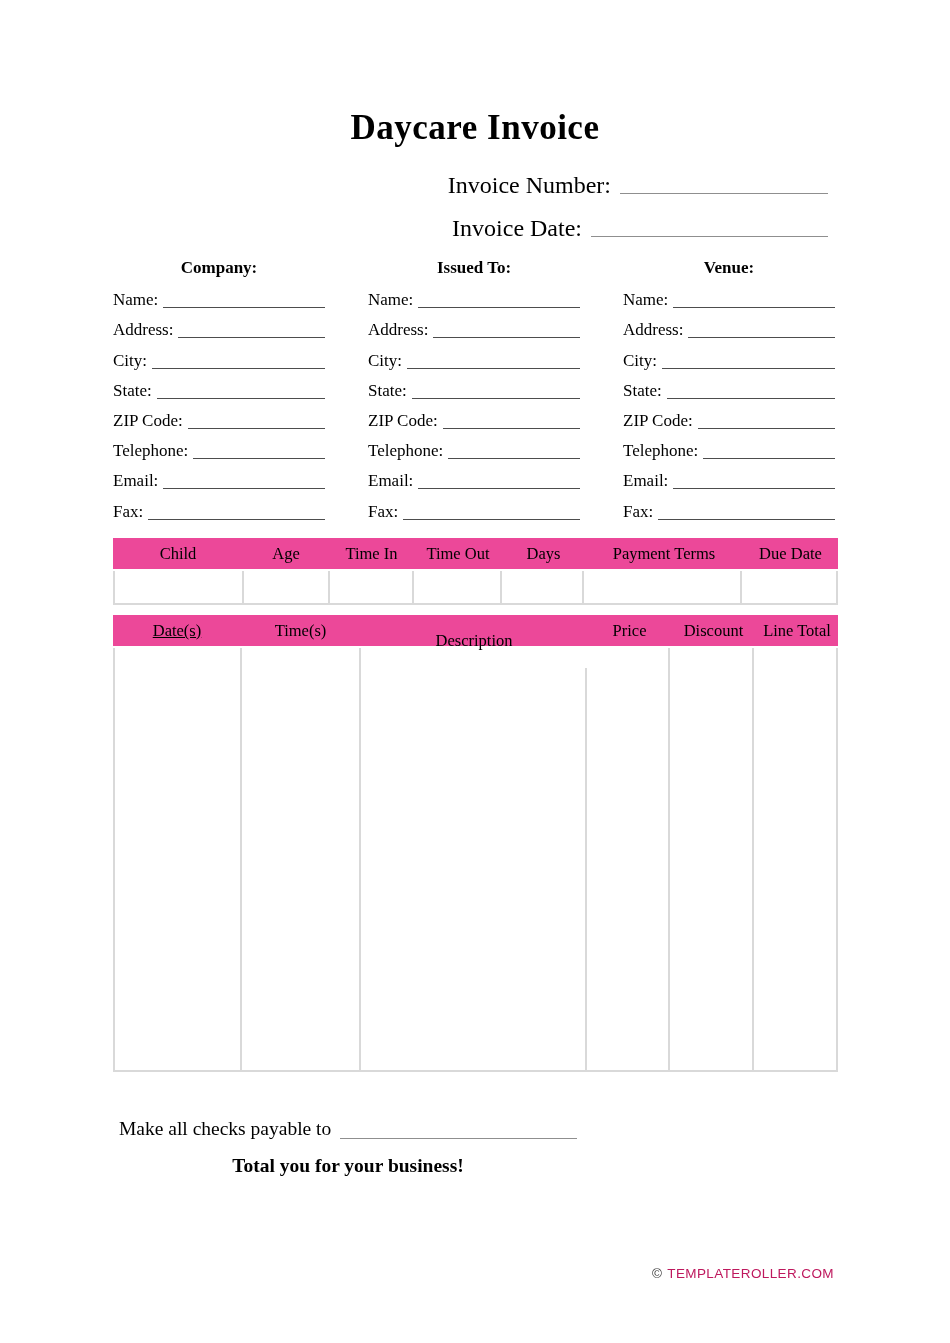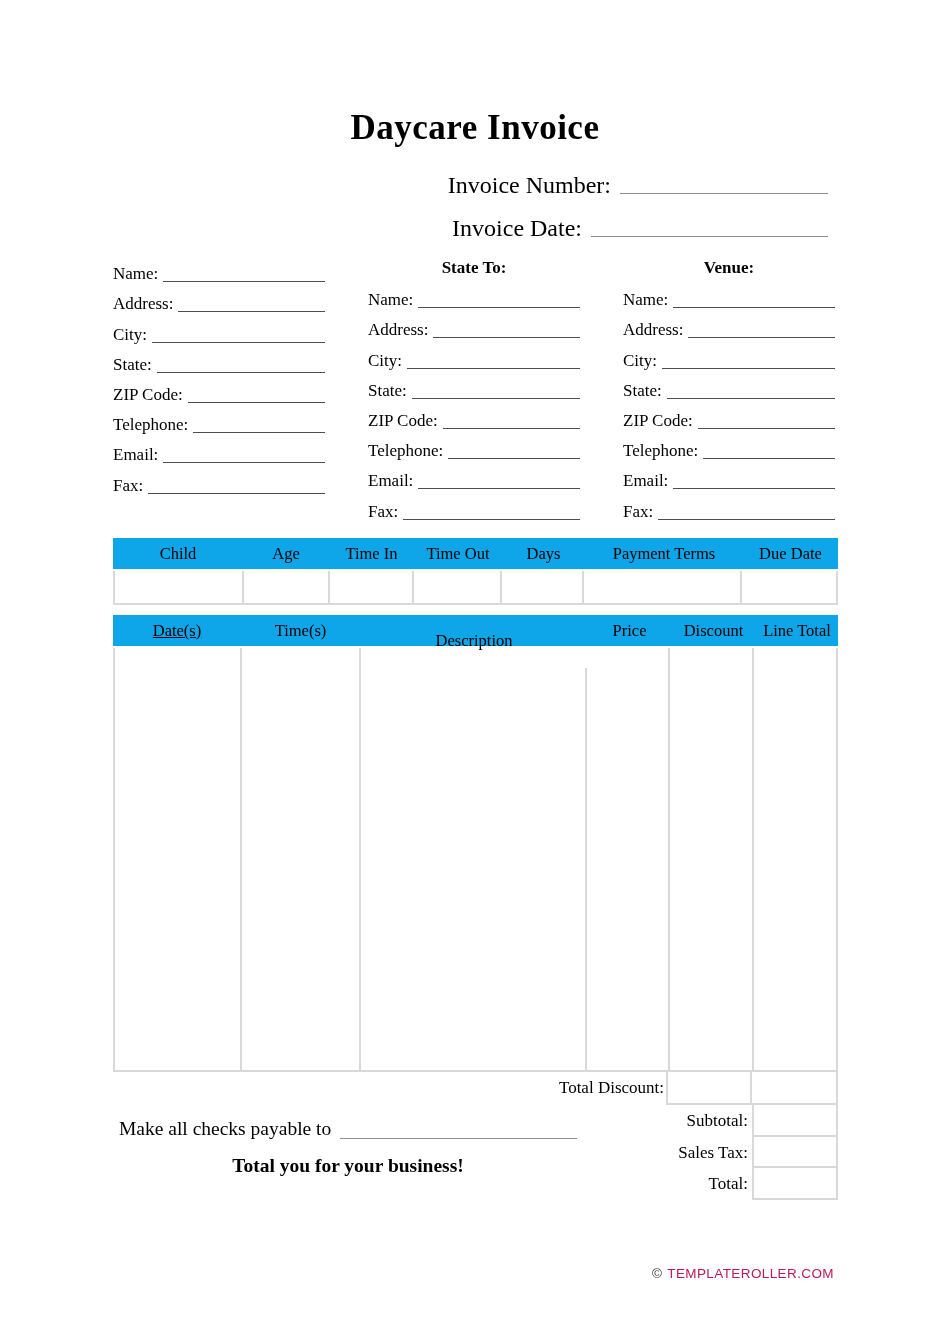--- a/index.html
+++ b/index.html
@@ -39,21 +39,21 @@
   .frow{
     display:flex;align-items:flex-end;height:30.2px;font-size:17px;
   }
   .frow .flabel{line-height:24px;white-space:nowrap;margin-right:5px;margin-top:32px;}
   .frow .fline{flex:1;border-bottom:1.5px solid #4d4d4d;margin-bottom:4px;}
   
   .tbl{position:absolute;left:113px;width:725px;}
   .tbl-sched{top:538px;}
   .tbl-items{top:615px;}
   .thead{
-    display:flex;background:#0ea5e9;height:31px;align-items:center;
+    display:flex;background:#ec4899;height:31px;align-items:center;
   }
   .thead .th{
     text-align:center;font-size:16.5px;line-height:31px;white-space:nowrap;
   }
   .tbody{
     display:flex;margin-top:2px;box-sizing:border-box;
     border-left:2px solid #d9d9d9;border-right:2px solid #d9d9d9;border-bottom:2px solid #d9d9d9;
     background:#fff;
   }
   .tbody .td{box-sizing:border-box;border-right:2px solid #d9d9d9;}
@@ -112,20 +112,21 @@
     <span class="blankline"></span>
   </div>
   <div class="inv-row inv-date">
     <span class="lbl">Invoice Date:</span>
     <span class="blankline"></span>
   </div>
 
   <div class="parties">
 
     <div class="party-col">
+      <div class="party-head">Company:</div>
       <div class="frow">
           <span class="flabel">Name:</span>
           <span class="fline"></span>
         </div>
       <div class="frow">
           <span class="flabel">Address:</span>
           <span class="fline"></span>
         </div>
       <div class="frow">
           <span class="flabel">City:</span>
@@ -147,21 +148,21 @@
           <span class="flabel">Email:</span>
           <span class="fline"></span>
         </div>
       <div class="frow">
           <span class="flabel">Fax:</span>
           <span class="fline"></span>
         </div>
     </div>
 
     <div class="party-col">
-      <div class="party-head">State To:</div>
+      <div class="party-head">Issued To:</div>
       <div class="frow">
           <span class="flabel">Name:</span>
           <span class="fline"></span>
         </div>
       <div class="frow">
           <span class="flabel">Address:</span>
           <span class="fline"></span>
         </div>
       <div class="frow">
           <span class="flabel">City:</span>
@@ -260,31 +261,20 @@
     <div class="tbody tbody-items">
       <div class="td i0"></div>
       <div class="td i1"></div>
       <div class="td i2"></div>
       <div class="td i3"></div>
       <div class="td i4"></div>
       <div class="td i5"></div>
     </div>
   </div>
 
-  <div class="totals">
-    <div class="t-label lbl-tdisc">Total Discount:</div>
-    <div class="tcell cell-disc"></div>
-    <div class="tcell cell-lt"></div>
-    <div class="t-label lbl-sub">Subtotal:</div>
-    <div class="tcell cell-sub"></div>
-    <div class="t-label lbl-tax">Sales Tax:</div>
-    <div class="tcell cell-tax"></div>
-    <div class="t-label lbl-tot">Total:</div>
-    <div class="tcell cell-tot"></div>
-  </div>
 
   <div class="checks-row">
     <span class="lbl">Make all checks payable to</span>
     <span class="blankline"></span>
   </div>
   <div class="thankyou">Total you for your business!</div>
 
   <div class="footer">
     <span class="copy">©</span>
     <span class="brand">TEMPLATEROLLER.COM</span>

